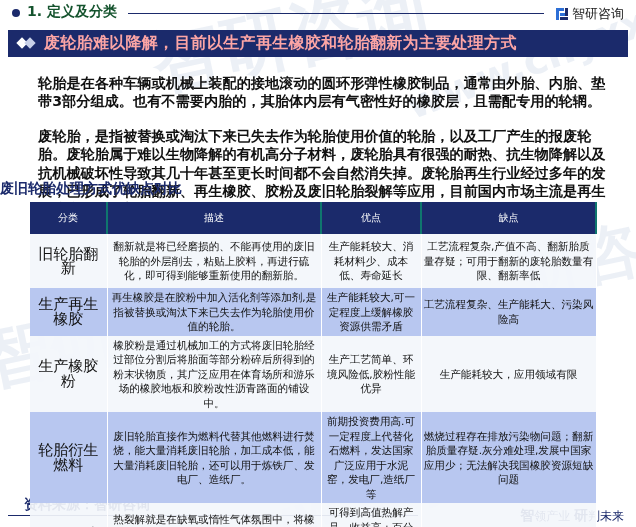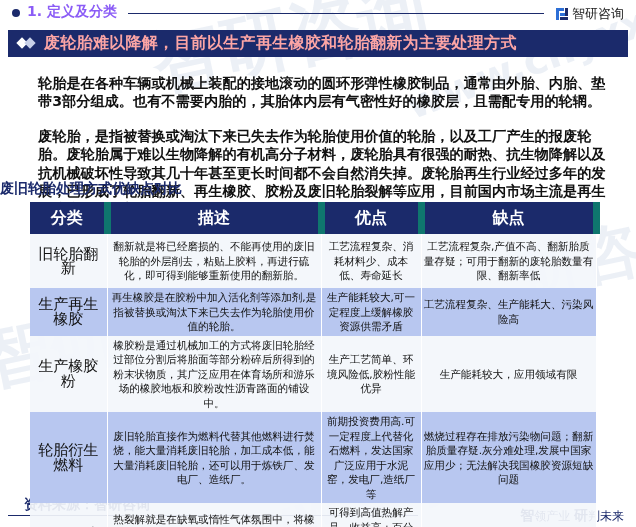--- a/index.html
+++ b/index.html
@@ -14,21 +14,21 @@
     pointer-events: none; white-space: nowrap; z-index: 0;
   }
   .section-head {
     position: absolute; left: 0; top: 0; width: 636px; height: 26px;
   }
   .section-head .dot {
     position: absolute; left: 12px; top: 9px; width: 8px; height: 8px;
     border-radius: 50%; background: #1b2a6b;
   }
   .section-head .title {
-    position: absolute; left: 27px; top: 3px; font-size: 14px; font-weight: bold; color: #8b5cf6;
+    position: absolute; left: 27px; top: 3px; font-size: 14px; font-weight: bold; color: #14532d;
   }
   .section-head .rule {
     position: absolute; left: 128px; right: 92px; top: 13px; height: 1px; background: #1b2a6b;
   }
   .section-head .logo {
     position: absolute; right: 12px; top: 5px; display: flex; align-items: center; gap: 4px;
     font-size: 13px; color: #222;
   }
   .logo-mark { width: 12px; height: 12px; position: relative; }
   .logo-mark i { position: absolute; display: block; }
@@ -49,22 +49,22 @@
   .table-title {
     position: absolute; left: 0; width: 636px; top: 180px; text-align: left;
     font-size: 14px; font-weight: bold; color: #1b2a6b; z-index: 1;
   }
   table.cmp {
     position: absolute; left: 30px; top: 202px; width: 566px;
     border-collapse: collapse; table-layout: fixed; z-index: 1;
     font-size: 10.6px; line-height: 14.5px;
   }
   table.cmp th {
-    background: #1b2a6b; color: #fff; font-weight: bold; height: 30px; font-size: 16px;
-    border-right: 7px solid #0f766e;
+    background: #1b2a6b; color: #fff; font-weight: normal; height: 30px; font-size: 10px;
+    border-right: 2px solid #0f766e;
   }
   table.cmp td {
     text-align: center; vertical-align: middle; padding: 2px 2px;
     border-right: 1px solid #fff; color: #111;
   }
   table.cmp tr.odd td { background: rgba(243,246,251,0.92); }
   table.cmp tr.even td { background: #b8c7f0; }
   table.cmp td.cat { font-size: 15px; }
   .source {
     position: absolute; left: 24px; top: 496px; font-size: 14px; font-weight: bold; color: #1b2a6b;
@@ -128,21 +128,21 @@
       <th>分类</th>
       <th>描述</th>
       <th>优点</th>
       <th>缺点</th>
     </tr>
   </thead>
   <tbody>
     <tr class="odd" style="height:54px">
       <td class="cat">旧轮胎翻新</td>
       <td>翻新就是将已经磨损的、不能再使用的废旧轮胎的外层削去，粘贴上胶料，再进行硫化，即可得到能够重新使用的翻新胎。</td>
-      <td>工艺流程复杂、消耗材料少、成本低、寿命延长</td>
+      <td>生产能耗较大、消耗材料少、成本低、寿命延长</td>
       <td>工艺流程复杂,产值不高、翻新胎质量存疑；可用于翻新的废轮胎数量有限、翻新率低</td>
     </tr>
     <tr class="even" style="height:47px">
       <td class="cat">生产再生橡胶</td>
       <td>再生橡胶是在胶粉中加入活化剂等添加剂,是指被替换或淘汰下来已失去作为轮胎使用价值的轮胎。</td>
       <td>生产能耗较大,可一定程度上缓解橡胶资源供需矛盾</td>
       <td>工艺流程复杂、生产能耗大、污染风险高</td>
     </tr>
     <tr class="odd" style="height:60px">
       <td class="cat">生产橡胶粉</td>

